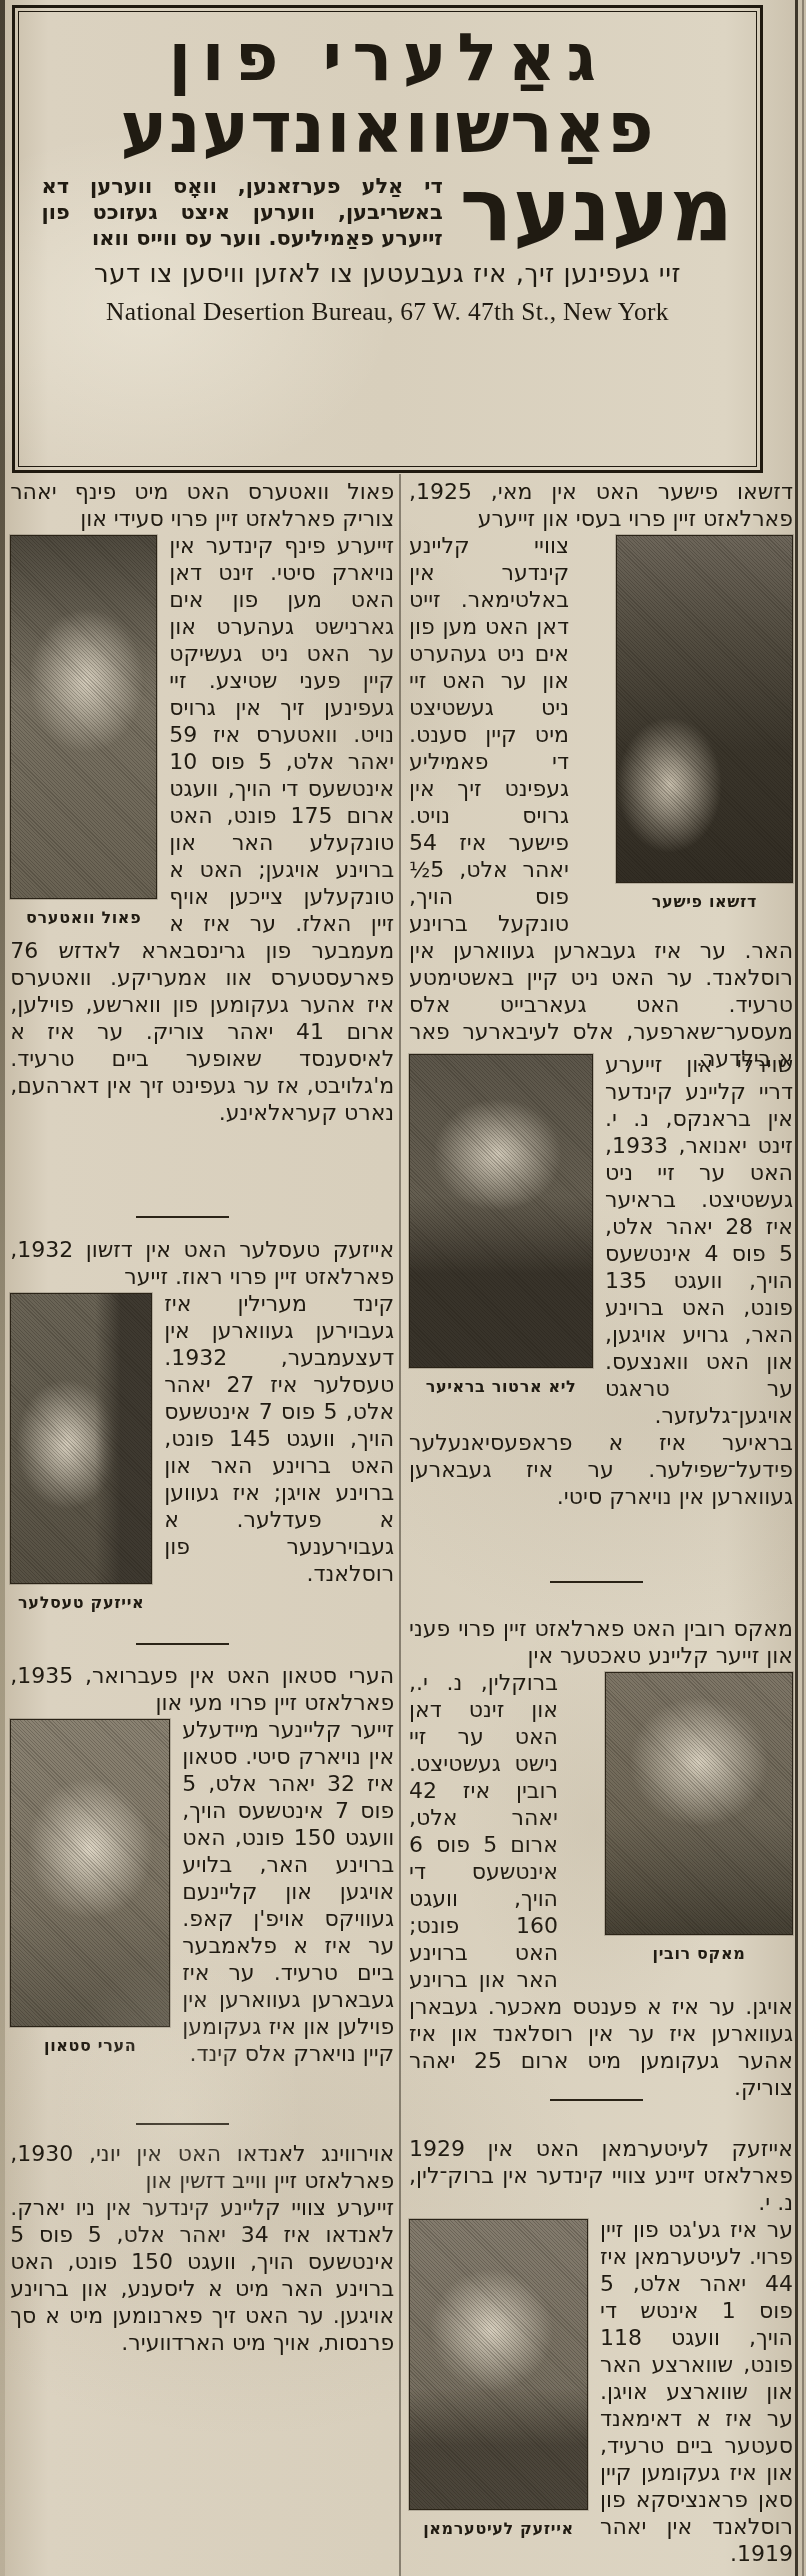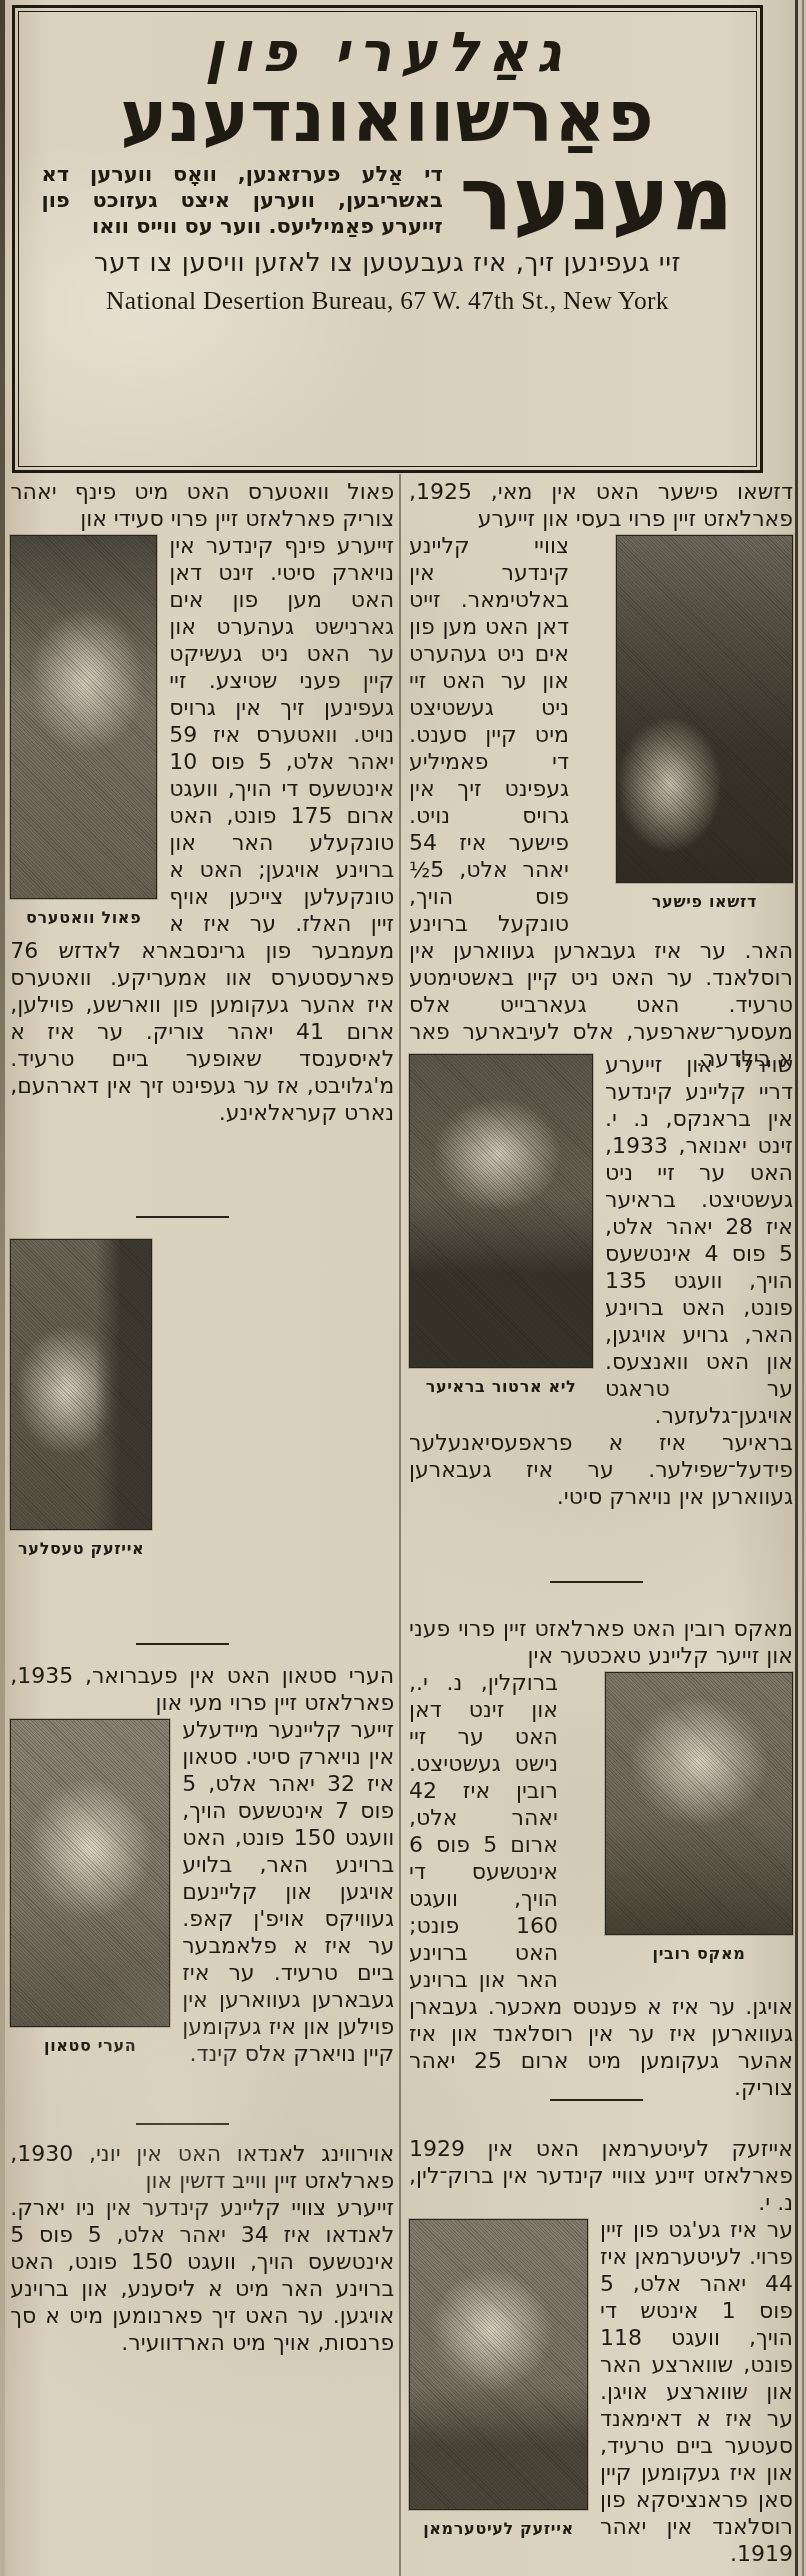--- a/index.html
+++ b/index.html
@@ -16,21 +16,21 @@
   
   .edge-left{position:absolute;left:0;top:0;width:5.1px;height:100%;
     background:linear-gradient(180deg,#30291d 0%, #4a4232 20%, #9a9078 60%, #b8ad97 100%);opacity:.85;}
   .edge-right-a{position:absolute;left:795px;top:0;width:2.5px;height:100%;background:#3d362a;}
   .edge-right-b{position:absolute;left:802px;top:0;width:1.7px;height:100%;background:rgba(61,54,42,.45);}
   .col-rule{position:absolute;left:399px;top:474px;width:1.7px;height:2102px;background:rgba(54,47,36,.5);}
 
   
   .mast{position:absolute;left:12px;top:5.1px;width:745px;height:462px;border:3.4px solid #201a10;}
   .mast-inner{position:absolute;inset:3.4px;border:1.7px solid #201a10;padding:12px 17px 8.5px 17px;box-sizing:border-box;}
-  .hl1{font-weight:bold;font-size:55px;line-height:1.02;text-align:center;letter-spacing:.16em;white-space:nowrap;font-style:italic;}
+  .hl1{font-weight:bold;font-size:66px;line-height:1.02;text-align:center;letter-spacing:.16em;white-space:nowrap;}
   .hl2{font-weight:bold;font-size:71px;line-height:1.02;text-align:center;letter-spacing:.015em;white-space:nowrap;margin-top:0;}
   .hl-row{display:flex;direction:rtl;align-items:flex-start;gap:17px;margin-top:0;padding:0 5.1px;}
   .hl3{font-weight:bold;font-size:88px;line-height:1.05;white-space:nowrap;}
   .mast-intro{flex:1;font-size:21px;line-height:26px;text-align:justify;padding-top:8.5px;font-weight:bold;}
   .mast-wide{font-size:26px;font-weight:normal;text-align:center;margin-top:1.7px;letter-spacing:.02em;white-space:nowrap;}
   .bureau{direction:ltr;font-family:"Liberation Serif", serif;font-weight:normal;font-size:25.5px;
     text-align:center;margin-top:8.5px;letter-spacing:0.3px;white-space:nowrap;}
 
   
   .article{position:absolute;width:384px;font-size:22px;line-height:27px;text-align:justify;}
@@ -153,25 +153,27 @@
         <div class="ph ph-waters"></div>
         <figcaption class="cap">פאול וואטערס</figcaption>
       </figure>
       <span>זייערע פינף קינדער אין נויארק סיטי. זינט דאן האט מען פון אים גארנישט געהערט און ער האט ניט געשיקט קיין פעני שטיצע. זיי געפינען זיך אין גרויס נויט. וואטערס איז 59 יאהר אלט, 5 פוס 10 אינטשעס די הויך, וועגט ארום 175 פונט, האט טונקעלע האר און ברוינע אויגען; האט א טונקעלען צייכען אויף זיין האלז. ער איז א מעמבער פון גרינסבארא לאדזש 76 פארעסטערס אוו אמעריקע. וואטערס איז אהער געקומען פון ווארשע, פוילען, ארום 41 יאהר צוריק. ער איז א לאיסענסד שאופער ביים טרעיד. מ'גלויבט, אז ער געפינט זיך אין דארהעם, נארט קעראלאינע.</span>
     </div>
   </div>
 
   <div class="divider" style="left:136px;top:1216px;"></div>
 
   <div class="article" style="left:10.2px;top:1236px;">
+    <div class="lead">אייזעק טעסלער האט אין דזשון 1932, פארלאזט זיין פרוי ראוז. זייער</div>
     <div class="body">
       <figure class="fig f-left">
         <div class="ph ph-tessler"></div>
         <figcaption class="cap">אייזעק טעסלער</figcaption>
       </figure>
+      <span>קינד מערילין איז געבוירען געווארען אין דעצעמבער, 1932. טעסלער איז 27 יאהר אלט, 5 פוס 7 אינטשעס הויך, וועגט 145 פונט, האט ברוינע האר און ברוינע אויגן; איז געווען א פעדלער. א געבוירענער פון רוסלאנד.</span>
     </div>
   </div>
 
   <div class="divider" style="left:136px;top:1643px;"></div>
 
   <div class="article" style="left:10.2px;top:1662px;">
     <div class="lead">הערי סטאון האט אין פעברואר, 1935, פארלאזט זיין פרוי מעי און</div>
     <div class="body">
       <figure class="fig f-left">
         <div class="ph ph-staun"></div>

